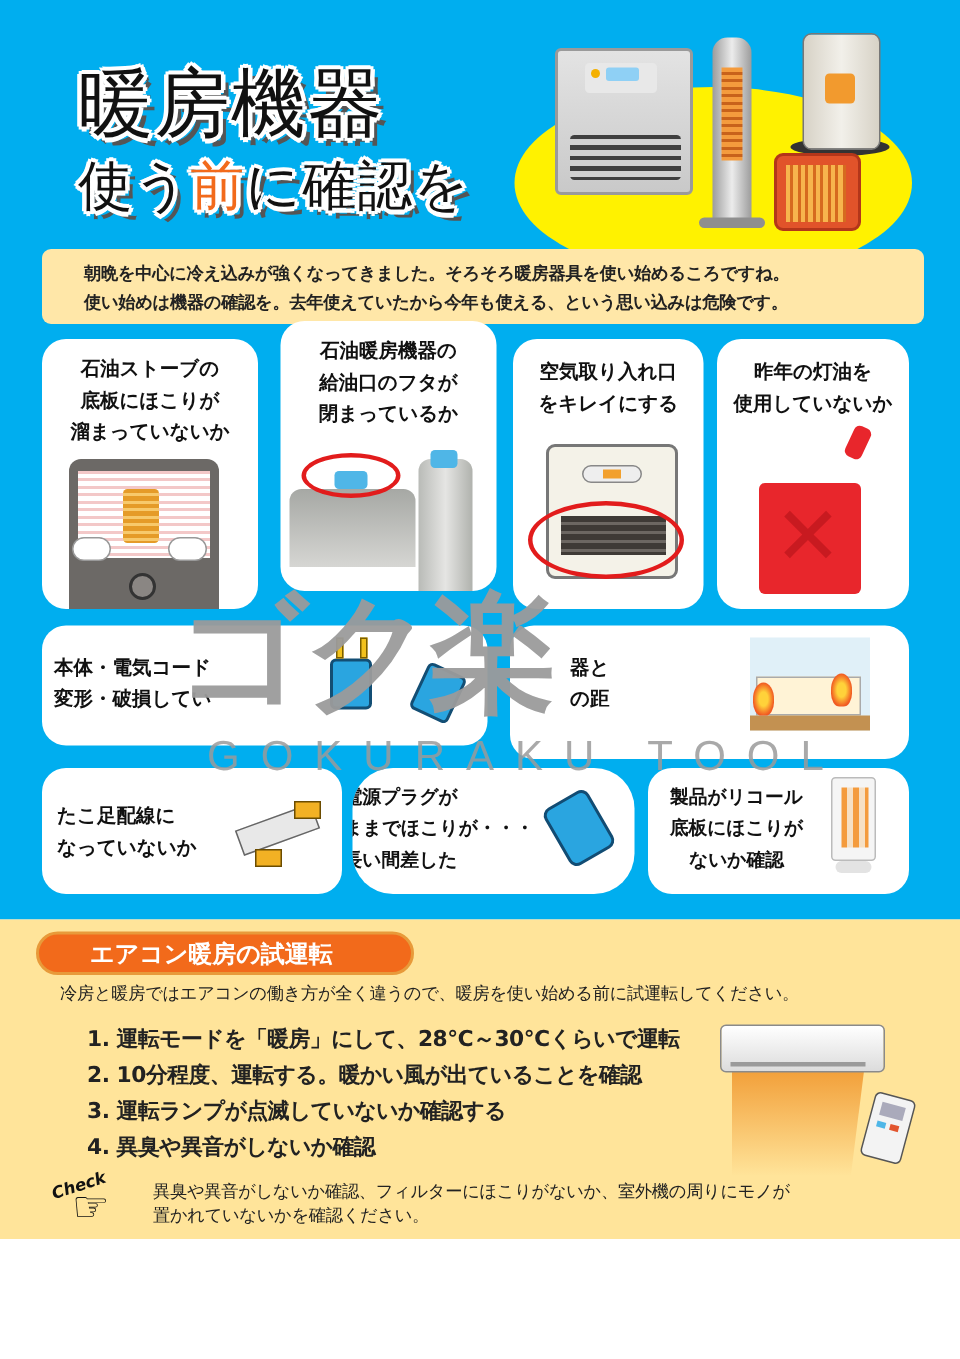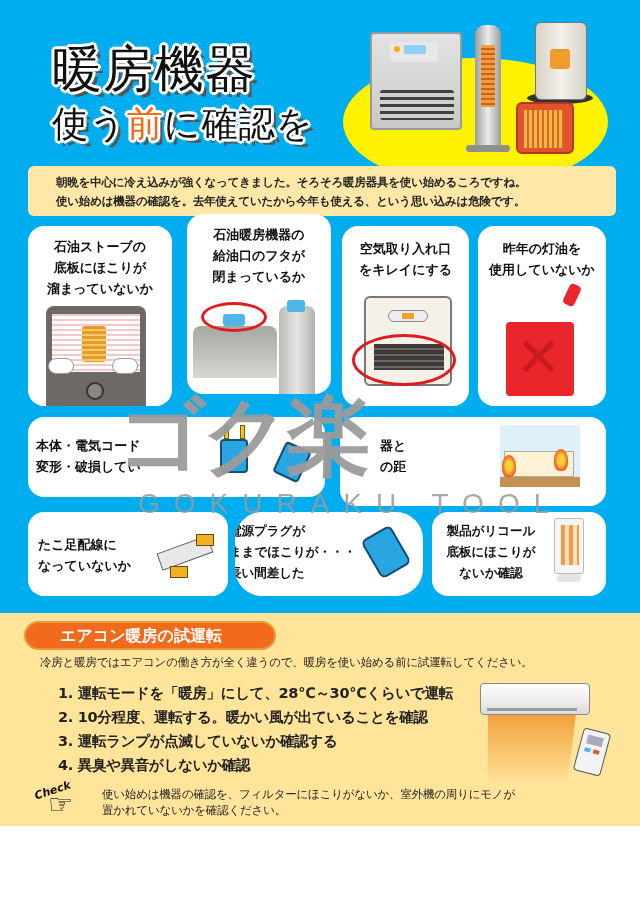--- a/index.html
+++ b/index.html
@@ -256,15 +256,15 @@
 
 <div class="ac-wind"></div>
 <div class="ac-unit"></div>
 <div class="remote"></div>
 
 <div class="check-icon">
   <span class="check-word">Check</span>
   <span class="check-hand">☞</span>
 </div>
 <div class="check-note">
-  <div>使い始めは機器の確認を、フィルターにほこりがないか、室外機の周りにモノが</div>
+  <div>異臭や異音がしないか確認、フィルターにほこりがないか、室外機の周りにモノが</div>
   <div>置かれていないかを確認ください。</div>
 </div>
 
 </body></html>

